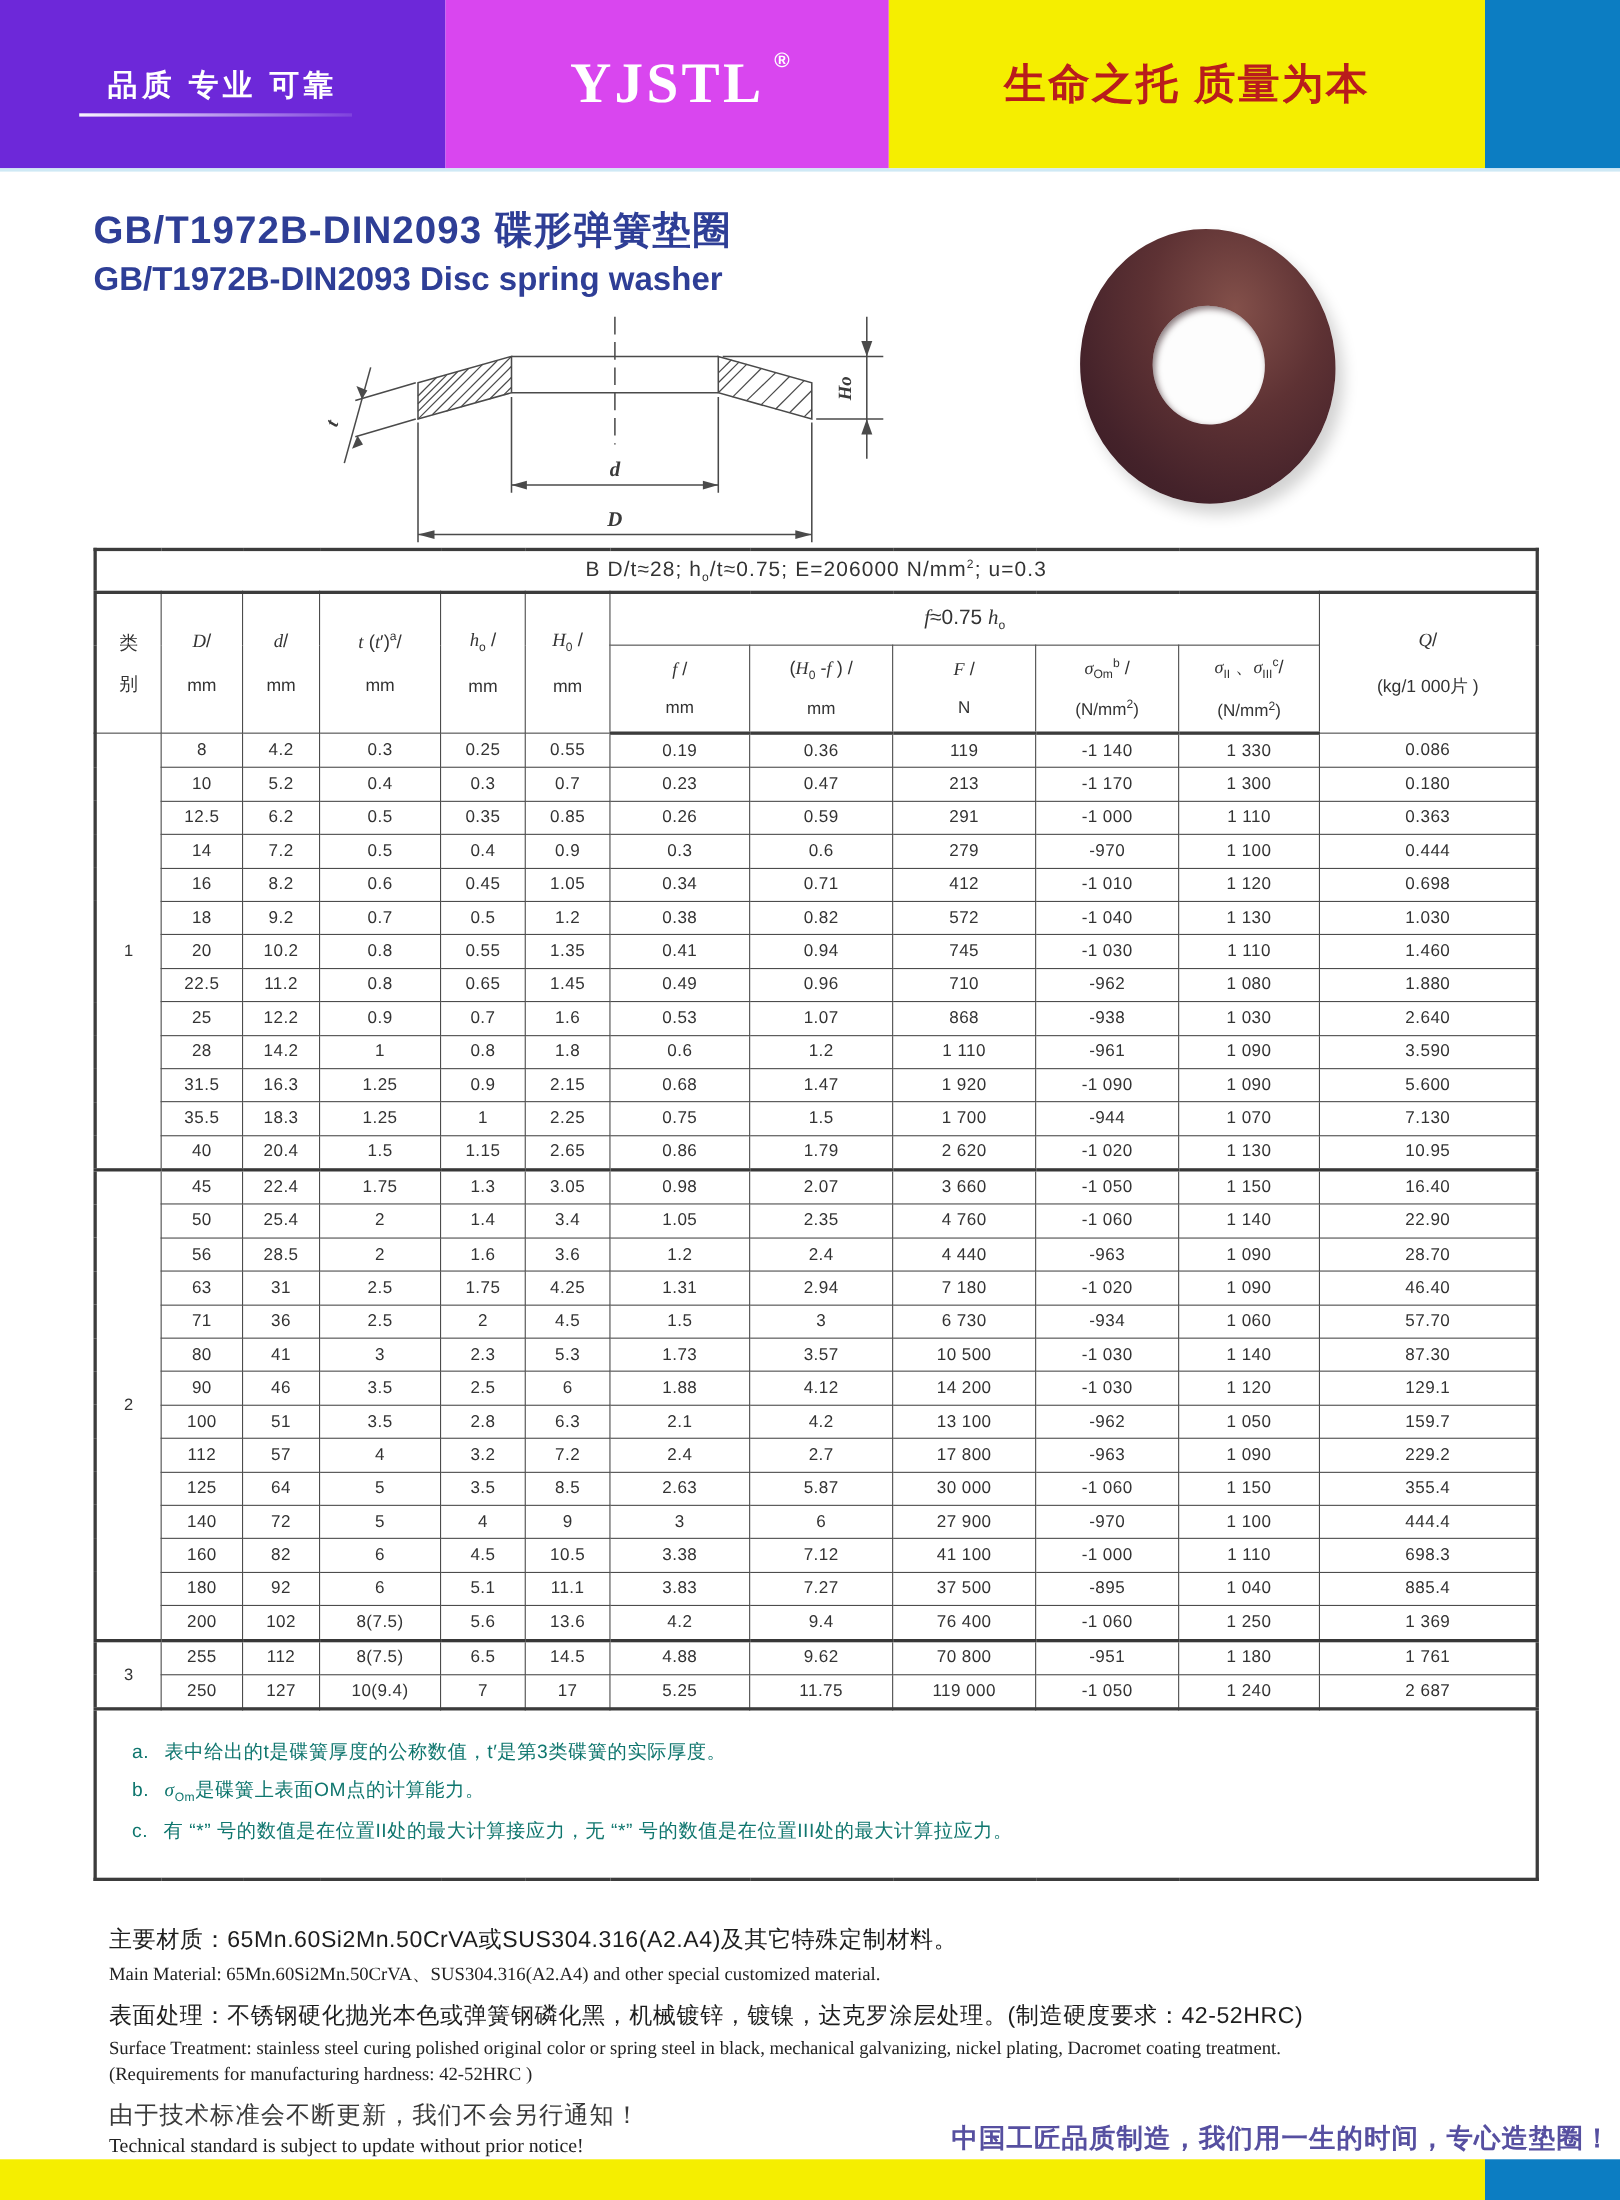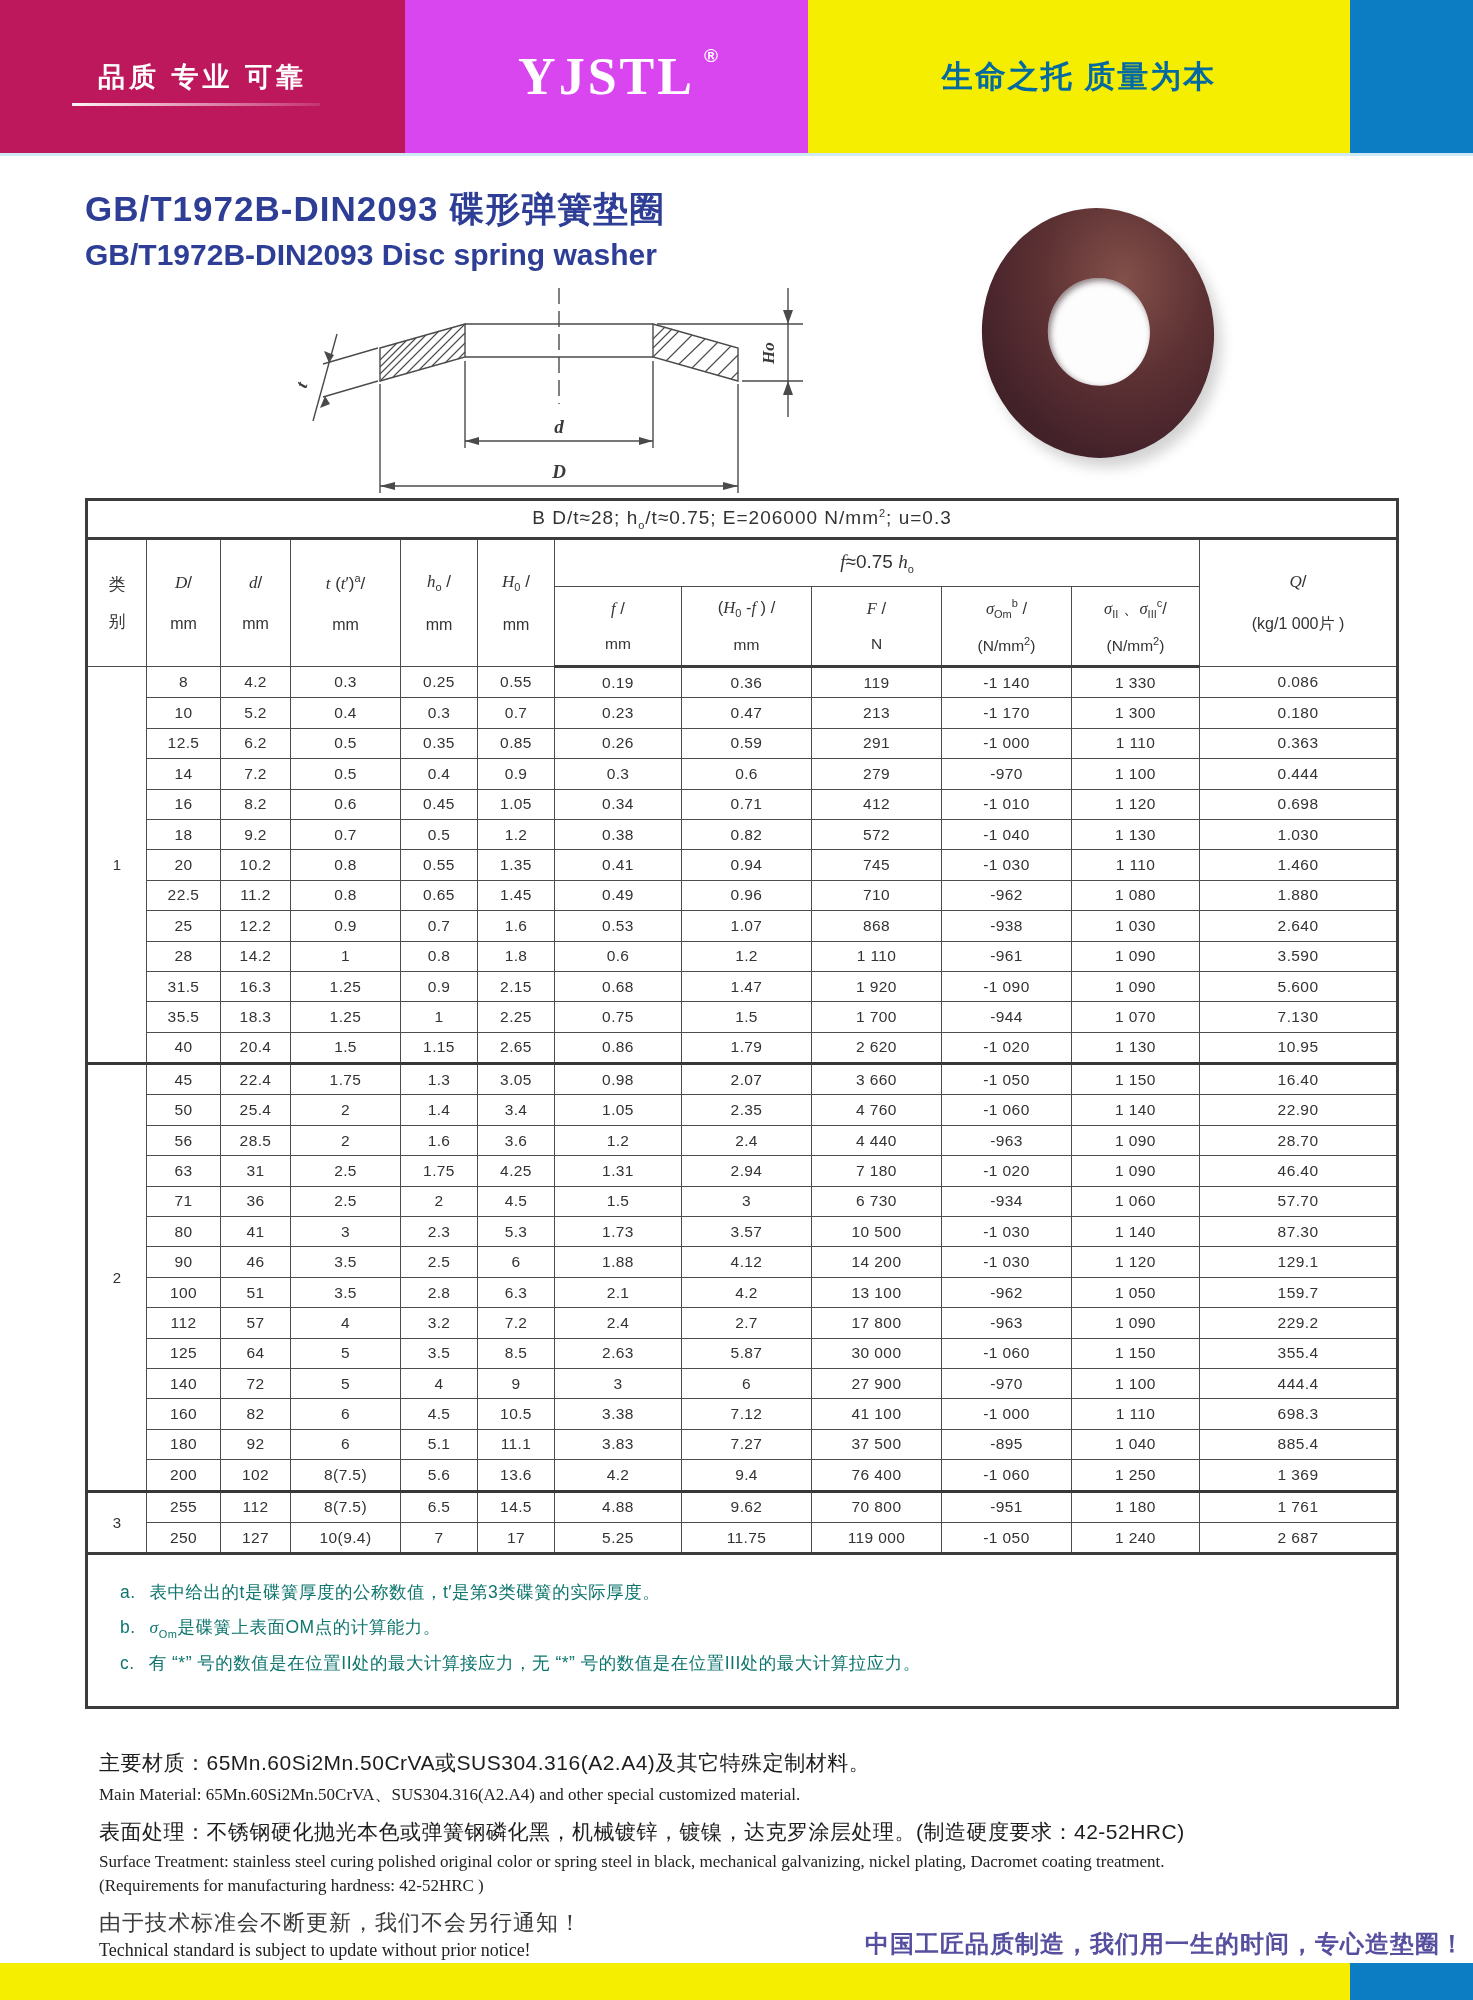--- a/index.html
+++ b/index.html
@@ -1,30 +1,30 @@
 <!DOCTYPE html>
 <html><head>
 <meta charset="utf-8">
 <style>
   html,body{margin:0;padding:0;background:#e8e8e8;}
   .page{position:relative;width:1473px;height:2000px;background:#ffffff;overflow:hidden;
         font-family:"Liberation Sans",sans-serif;color:#333;}
   
   .band-block{position:absolute;top:0;height:153px;display:flex;align-items:center;justify-content:center;}
-  .b-navy{left:0;width:405px;background:#be185d;}
+  .b-navy{left:0;width:405px;background:#6d28d9;}
   .b-purple{left:405px;width:403px;background:#d946ef;}
   .b-yellow{left:808px;width:542px;background:#f5ee00;}
   .b-blue{left:1350px;width:123px;background:#0c7dc2;}
   .band-sep{position:absolute;top:153px;left:0;width:1473px;height:3px;background:#cfe9f5;}
   .tagline{color:#fff;font-size:27px;font-weight:bold;letter-spacing:4px;}
   .tagline-underline{position:absolute;left:72px;top:103px;width:248px;height:3px;
       background:linear-gradient(to right,rgba(255,255,255,.95),rgba(255,255,255,.12));}
   .logo{color:#fff;font-size:52px;font-weight:bold;letter-spacing:3px;font-family:"Liberation Serif",serif;position:relative;}
   .logo sup{font-size:19px;position:absolute;top:-2px;right:-26px;font-family:"Liberation Sans",sans-serif;}
-  .slogan{color:#0369a1;font-size:31px;font-weight:bold;letter-spacing:2px;}
+  .slogan{color:#b91c1c;font-size:38px;font-weight:bold;letter-spacing:2px;}
   
   .title-zh{position:absolute;left:85px;top:186px;font-size:35px;font-weight:bold;color:#2e3e96;letter-spacing:1px;}
   .title-en{position:absolute;left:85px;top:238px;font-size:30px;font-weight:600;color:#2e3e96;}
   
   .drawing{position:absolute;left:225px;top:286px;}
   .photo{position:absolute;left:982px;top:208px;width:232px;height:250px;border-radius:50%;
          transform:rotate(-6deg);
          background:radial-gradient(ellipse at 63% 30%, #83504a 0%, #5e3234 38%, #44222a 72%, #371b22 100%);
          box-shadow:6px 10px 14px rgba(0,0,0,0.18);}
   .photo-hole{position:absolute;left:66px;top:70px;width:102px;height:108px;border-radius:50%;background:#fdfdfd;

